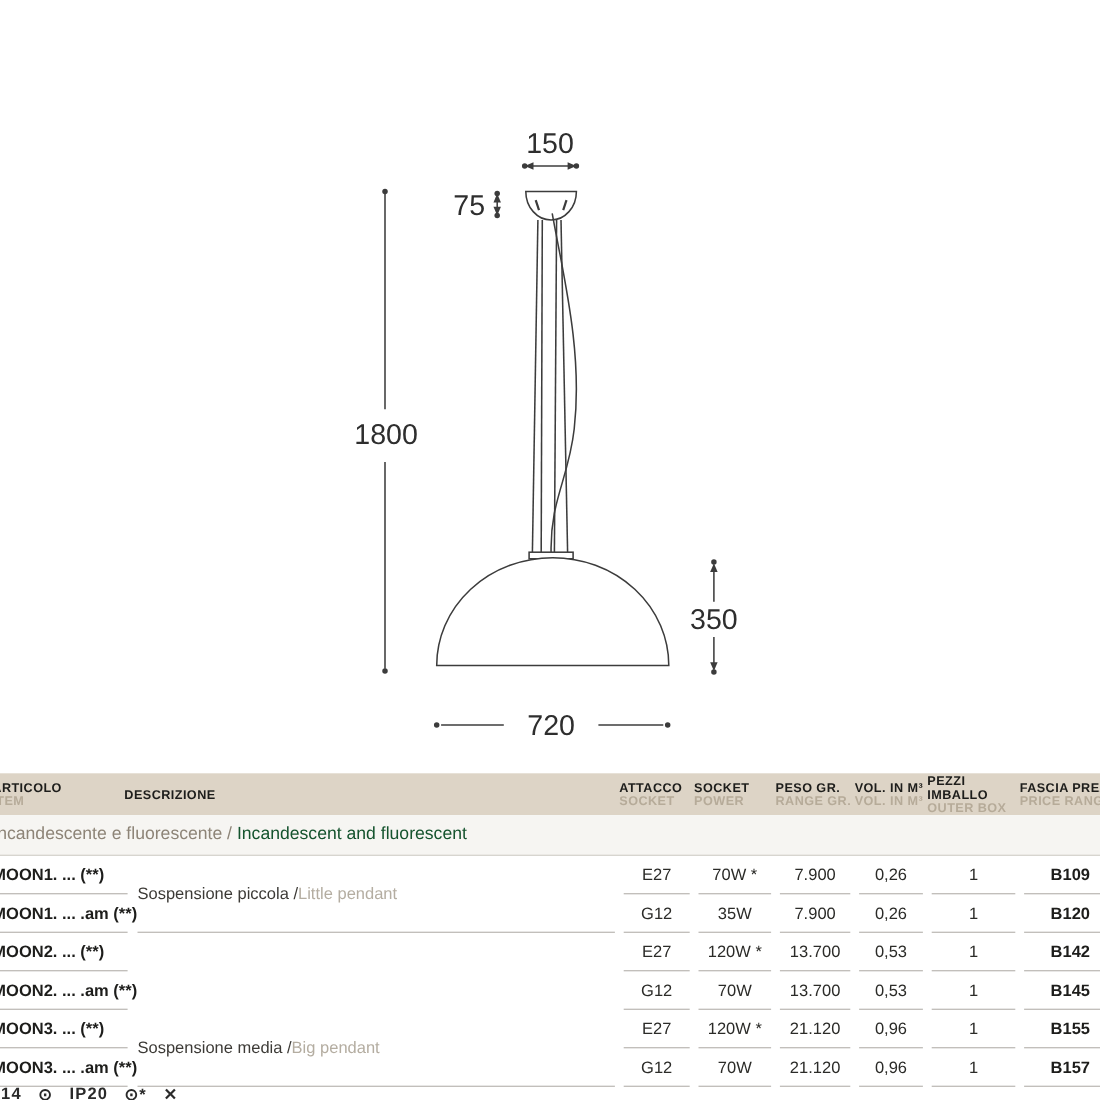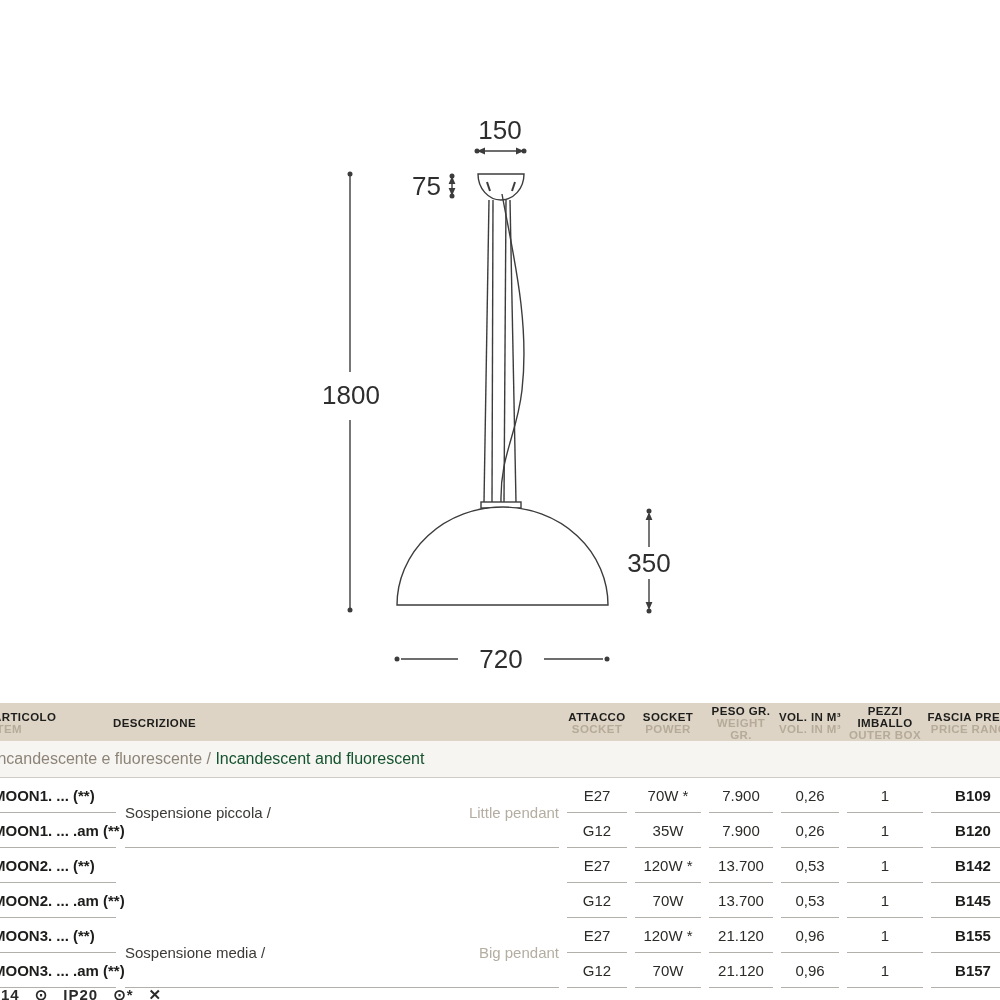--- a/index.html
+++ b/index.html
@@ -19,34 +19,34 @@
   .table{position:absolute;top:703px;left:0;width:1019px;}
   .cols{display:grid;grid-template-columns:120px 443px 68px 74px 72px 66px 84px 92px;}
   .band{
     background:#ddd4c6;height:38px;align-items:center;
   }
   .hcell{line-height:12px;padding-top:1px;}
   .hcell .it{font-size:11.5px;font-weight:bold;color:#1d1d1b;letter-spacing:.4px;}
   .hcell .en{font-size:11.5px;font-weight:bold;color:#b6ab99;letter-spacing:.4px;}
   .h-left{text-align:left;}
   .h-left .it,.h-left .en{display:block;margin-left:-7px;}
-  .hc{text-align:center;}
+  .hc{text-align:left;}
   .section-row{
     height:36px;background:#f6f5f2;border-bottom:1px solid #cfccc6;
     display:flex;align-items:center;
   }
   .section-row .txt{font-size:16px;margin-left:-7px;white-space:nowrap;}
   .section-it{color:#8d8477;}
   .section-en{color:#14532d;}
   .group{grid-template-rows:35px 35px;}
   .cell{display:flex;align-items:center;justify-content:center;font-size:15px;color:#2b2b28;margin:0 4px;}
   .u{border-bottom:1px solid #b3b0ab;}
   .art{justify-content:flex-start;font-weight:bold;color:#1d1d1b;margin-left:0;}
   .art .lbl{margin-left:-7px;white-space:nowrap;}
-  .desc{justify-content:space-between;margin-left:5px;white-space:nowrap;}
+  .desc{justify-content:flex-start;margin-left:5px;white-space:nowrap;}
   .desc .it{color:#3c3a36;}
   .desc .en{color:#b4ada1;}
   .price{font-weight:bold;color:#1d1d1b;}
   
   .footer-icons{
     position:absolute;top:986px;left:1px;display:flex;gap:15px;
     font-size:15px;font-weight:bold;color:#2a2a2a;letter-spacing:1px;
   }
 </style>
 </head>
@@ -131,21 +131,21 @@
       <div class="hcell hc">
         <div class="it">ATTACCO</div>
         <div class="en">SOCKET</div>
       </div>
       <div class="hcell hc">
         <div class="it">SOCKET</div>
         <div class="en">POWER</div>
       </div>
       <div class="hcell hc">
         <div class="it">PESO GR.</div>
-        <div class="en">WEIGHT GR.</div>
+        <div class="en">RANGE GR.</div>
       </div>
       <div class="hcell hc">
         <div class="it">VOL. IN M³</div>
         <div class="en">VOL. IN M³</div>
       </div>
       <div class="hcell hc">
         <div class="it">PEZZI IMBALLO</div>
         <div class="en">OUTER BOX</div>
       </div>
       <div class="hcell hc">

